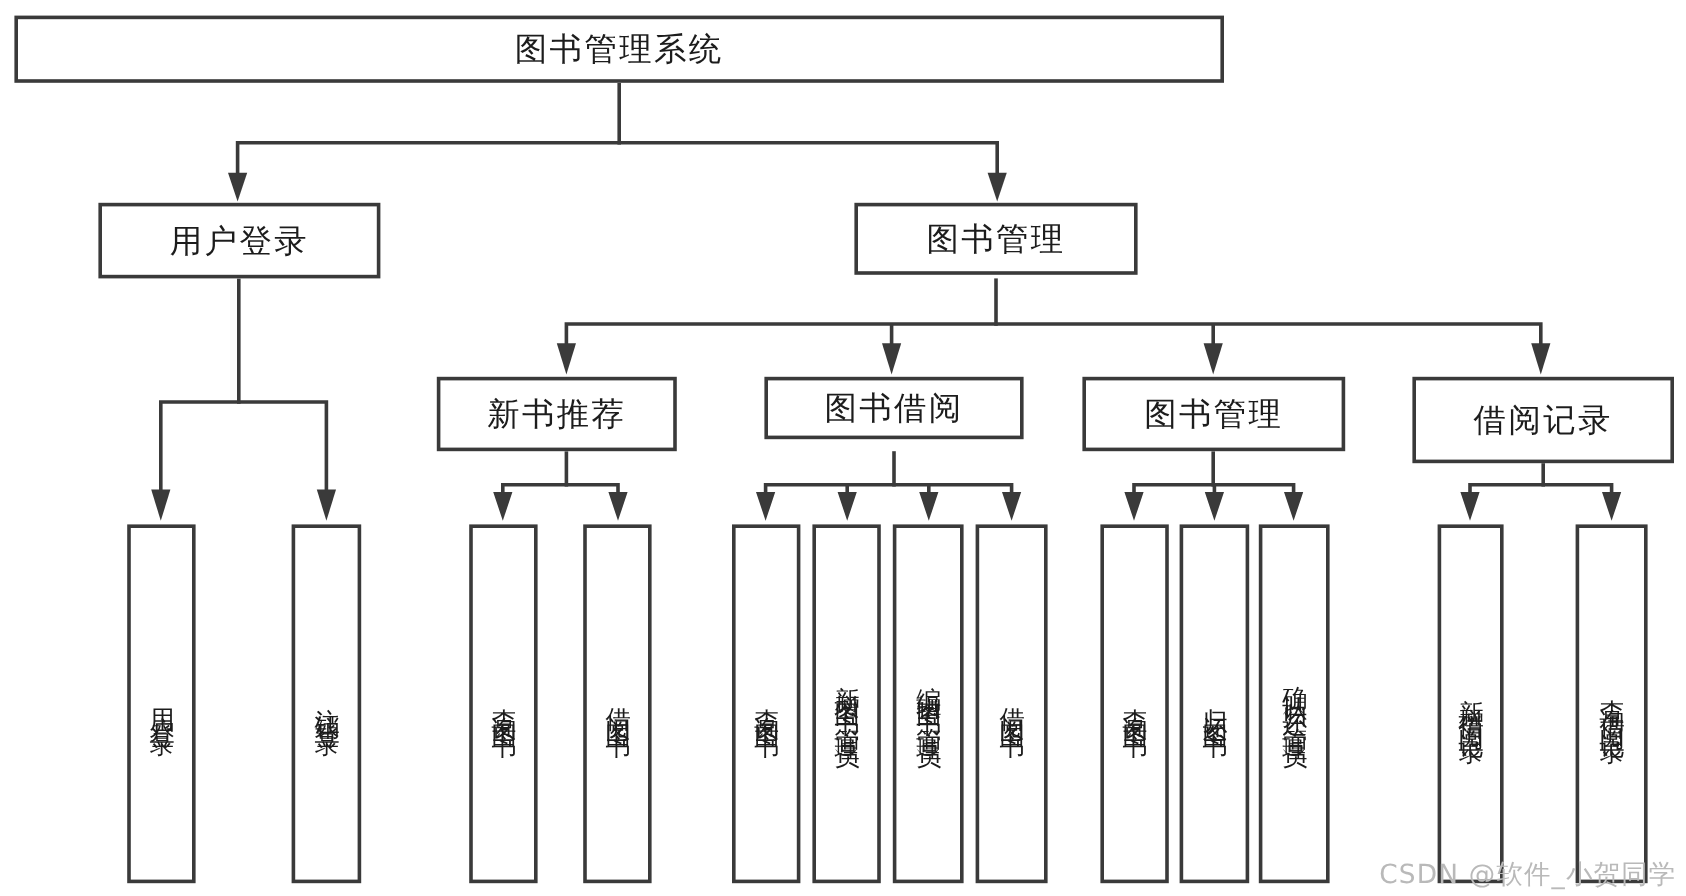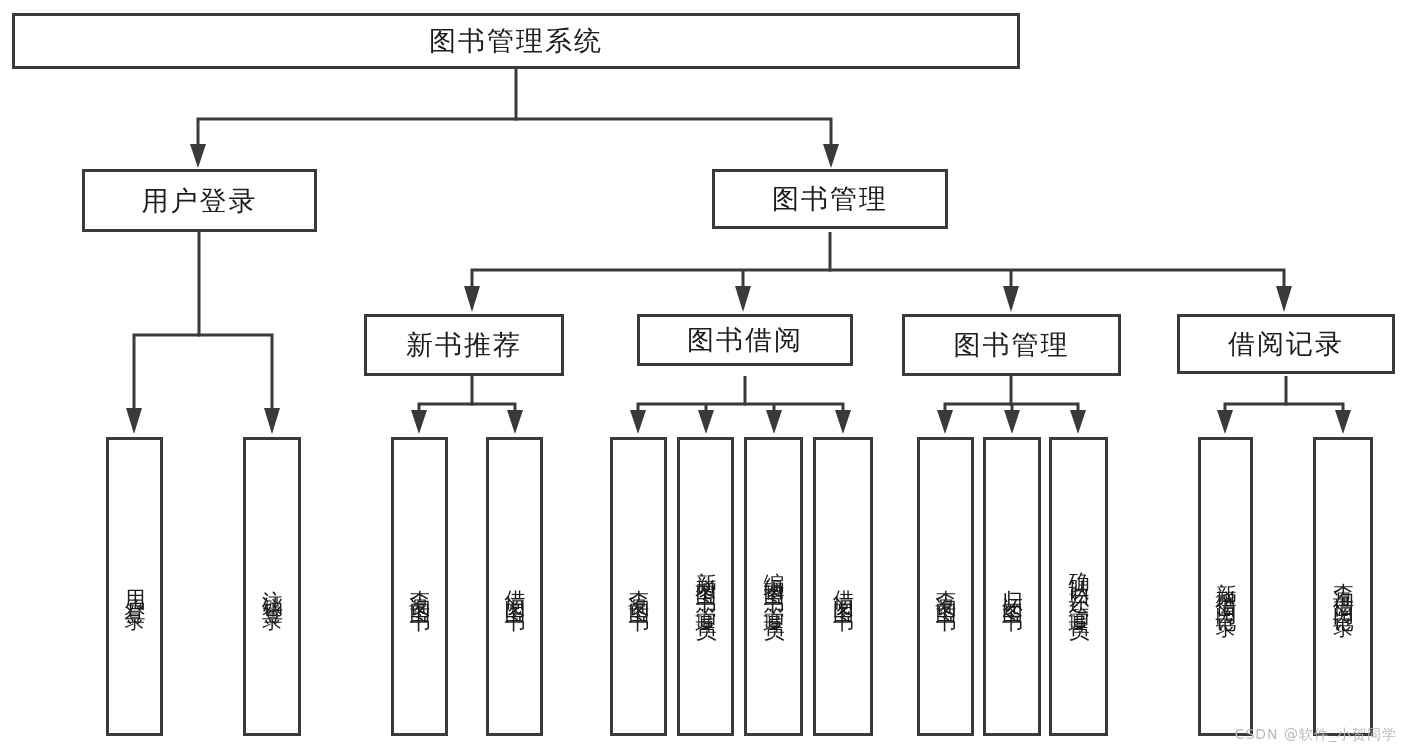--- a/index.html
+++ b/index.html
@@ -35,21 +35,21 @@
   .leaf span{
     writing-mode:vertical-rl;
     text-orientation:mixed;
     font-size:21px;
     letter-spacing:7px;
     line-height:1;
   }
   .watermark{
     position:absolute;
     right:8px;bottom:3px;
-    font-size:14px;
+    font-size:22px;
     color:var(--wm);
     letter-spacing:1px;
     white-space:nowrap;
   }
 </style>
 </head>
 <body>
 
 <div class="stage">
 
@@ -128,21 +128,21 @@
 
   <div class="node hnode" style="left:364px;top:314px;width:200px;height:62px;">
     <span>新书推荐</span>
   </div>
   <div class="node hnode" style="left:637px;top:314px;width:216px;height:52px;">
     <span>图书借阅</span>
   </div>
   <div class="node hnode" style="left:902px;top:314px;width:219px;height:62px;">
     <span>图书管理</span>
   </div>
-  <div class="node hnode" style="left:1177px;top:314px;width:218px;height:60px;">
+  <div class="node hnode" style="left:1177px;top:314px;width:218px;height:72px;">
     <span>借阅记录</span>
   </div>
 
   <div class="node leaf" style="left:106px;top:437px;width:57px;height:299px;">
     <span>用户登录</span>
   </div>
   <div class="node leaf" style="left:243px;top:437px;width:58px;height:299px;">
     <span>注销登录</span>
   </div>
 

